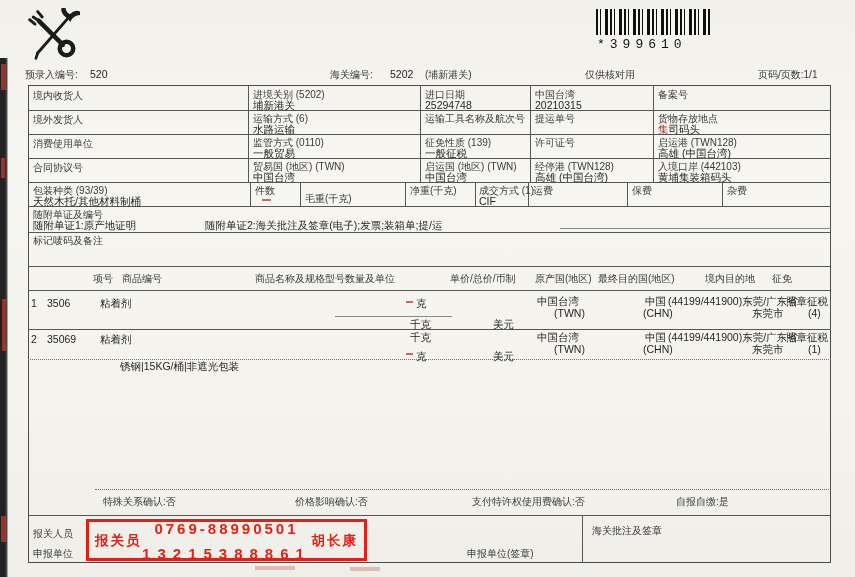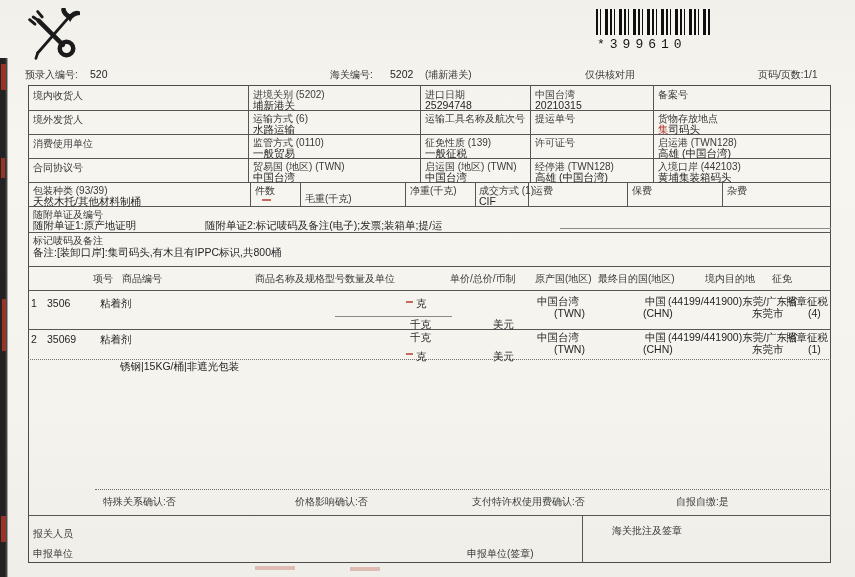--- a/index.html
+++ b/index.html
@@ -128,24 +128,23 @@
   <div class="t lbl" style="left:305px;top:192px">毛重(千克)</div>
   <div class="t lbl" style="left:410px;top:184px">净重(千克)</div>
   <div class="t lbl" style="left:479px;top:184px">成交方式 (1)</div>
   <div class="t val" style="left:479px;top:195px">CIF</div>
   <div class="t lbl" style="left:533px;top:184px">运费</div>
   <div class="t lbl" style="left:632px;top:184px">保费</div>
   <div class="t lbl" style="left:727px;top:184px">杂费</div>
 
   <div class="t lbl" style="left:33px;top:208px">随附单证及编号</div>
   <div class="t val" style="left:33px;top:219px">随附单证1:原产地证明</div>
-  <div class="t val" style="left:205px;top:219px">随附单证2:标记唛码及备注(电子);发票;装箱单;提/运</div>
+  <div class="t val" style="left:205px;top:219px">随附单证2:海关批注及签章(电子);发票;装箱单;提/运</div>
 
   <div class="t lbl" style="left:33px;top:234px">标记唛码及备注</div>
-  <div class="t val" style="left:33px;top:246px">备注:[装卸口岸]:集司码头,有木且有IPPC标识,共800桶</div>
 
   <div class="t lbl" style="left:93px;top:272px">项号</div>
   <div class="t lbl" style="left:122px;top:272px">商品编号</div>
   <div class="t lbl" style="left:255px;top:272px">商品名称及规格型号</div>
   <div class="t lbl" style="left:345px;top:272px">数量及单位</div>
   <div class="t lbl" style="left:450px;top:272px">单价/总价/币制</div>
   <div class="t lbl" style="left:535px;top:272px">原产国(地区)</div>
   <div class="t lbl" style="left:598px;top:272px">最终目的国(地区)</div>
   <div class="t lbl" style="left:705px;top:272px">境内目的地</div>
   <div class="t lbl" style="left:772px;top:272px">征免</div>
@@ -182,23 +181,31 @@
   <div class="t val" style="left:493px;top:350px">美元</div>
 
   <div class="t lbl" style="left:103px;top:495px">特殊关系确认:否</div>
   <div class="t lbl" style="left:295px;top:495px">价格影响确认:否</div>
   <div class="t lbl" style="left:472px;top:495px">支付特许权使用费确认:否</div>
   <div class="t lbl" style="left:676px;top:495px">自报自缴:是</div>
 
   <div class="t lbl" style="left:33px;top:527px">报关人员</div>
   <div class="t lbl" style="left:33px;top:547px">申报单位</div>
 
+  <div class="stamp">
+    <div class="l1">0769-88990501</div>
+    <div class="l2">
+      <span>报关员</span>
+      <span>胡长康</span>
+    </div>
+    <div class="l3">13215388861</div>
+  </div>
 
   <div class="t lbl" style="left:467px;top:547px">申报单位(签章)</div>
-  <div class="t lbl" style="left:612px;top:524px">海关批注及签章</div>
+  <div class="t lbl" style="left:592px;top:524px">海关批注及签章</div>
 
   <div class="edge"></div>
   <div class="smudge" style="left:1px;top:64px;width:5px;height:26px"></div>
   <div class="smudge" style="left:1px;top:158px;width:4px;height:20px"></div>
   <div class="smudge" style="left:2px;top:299px;width:4px;height:52px"></div>
   <div class="smudge" style="left:1px;top:516px;width:5px;height:26px"></div>
   <div class="tick" style="left:406px;top:301px;width:7px;height:2px"></div>
   <div class="tick" style="left:406px;top:353px;width:7px;height:2px"></div>
   <div class="tick" style="left:262px;top:199px;width:9px;height:2px"></div>
   <div class="tick" style="left:255px;top:566px;width:40px;height:4px;opacity:.3"></div>

